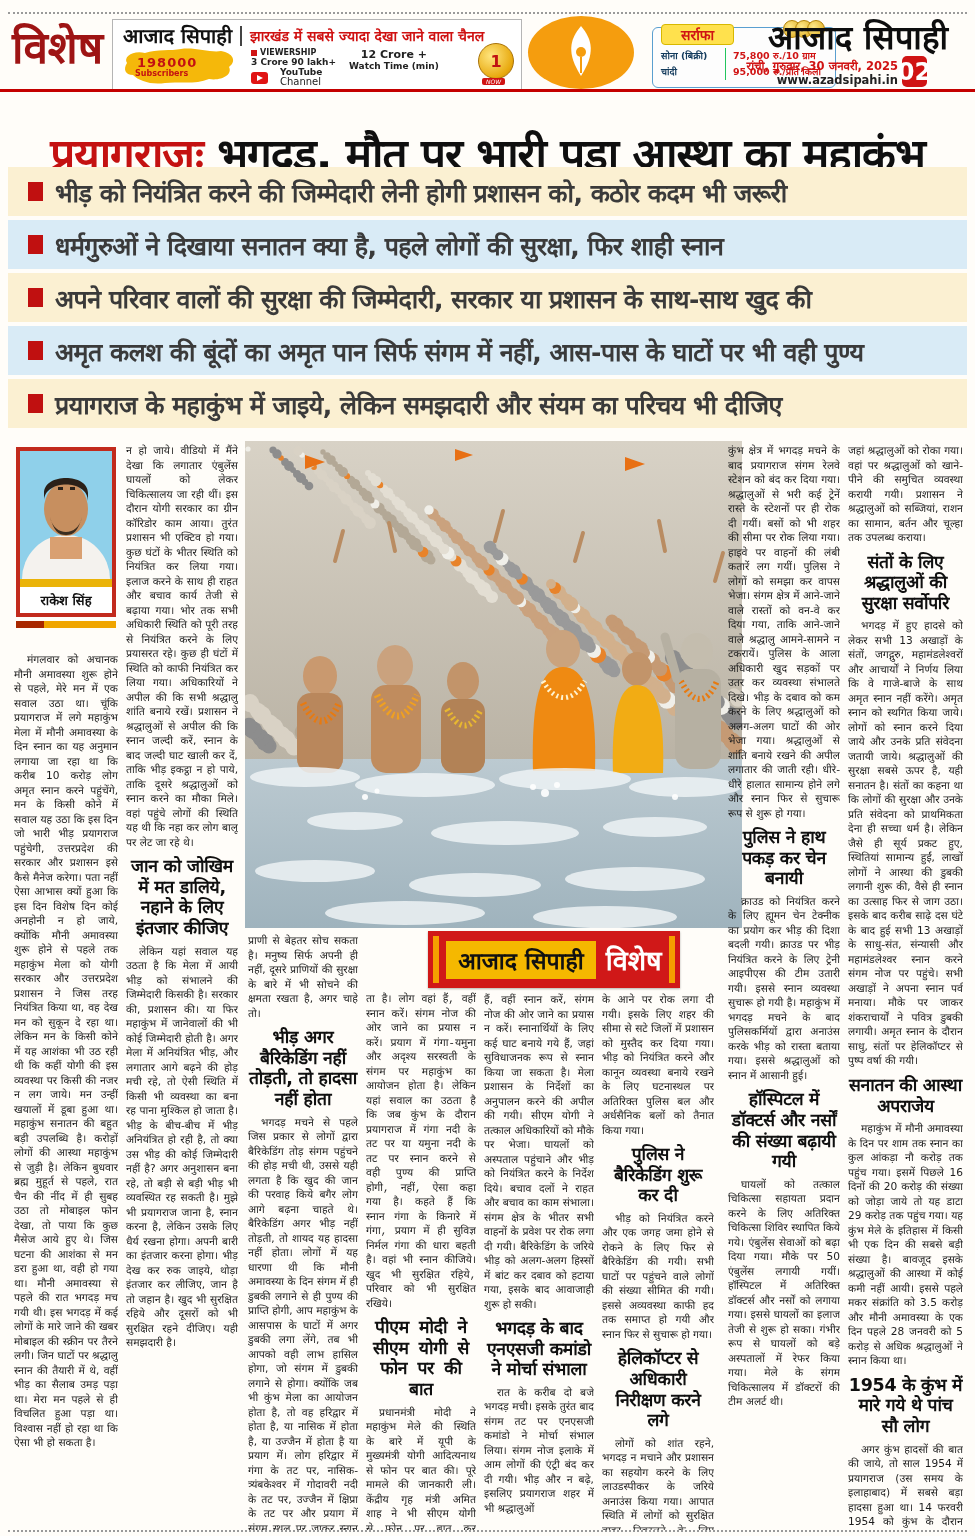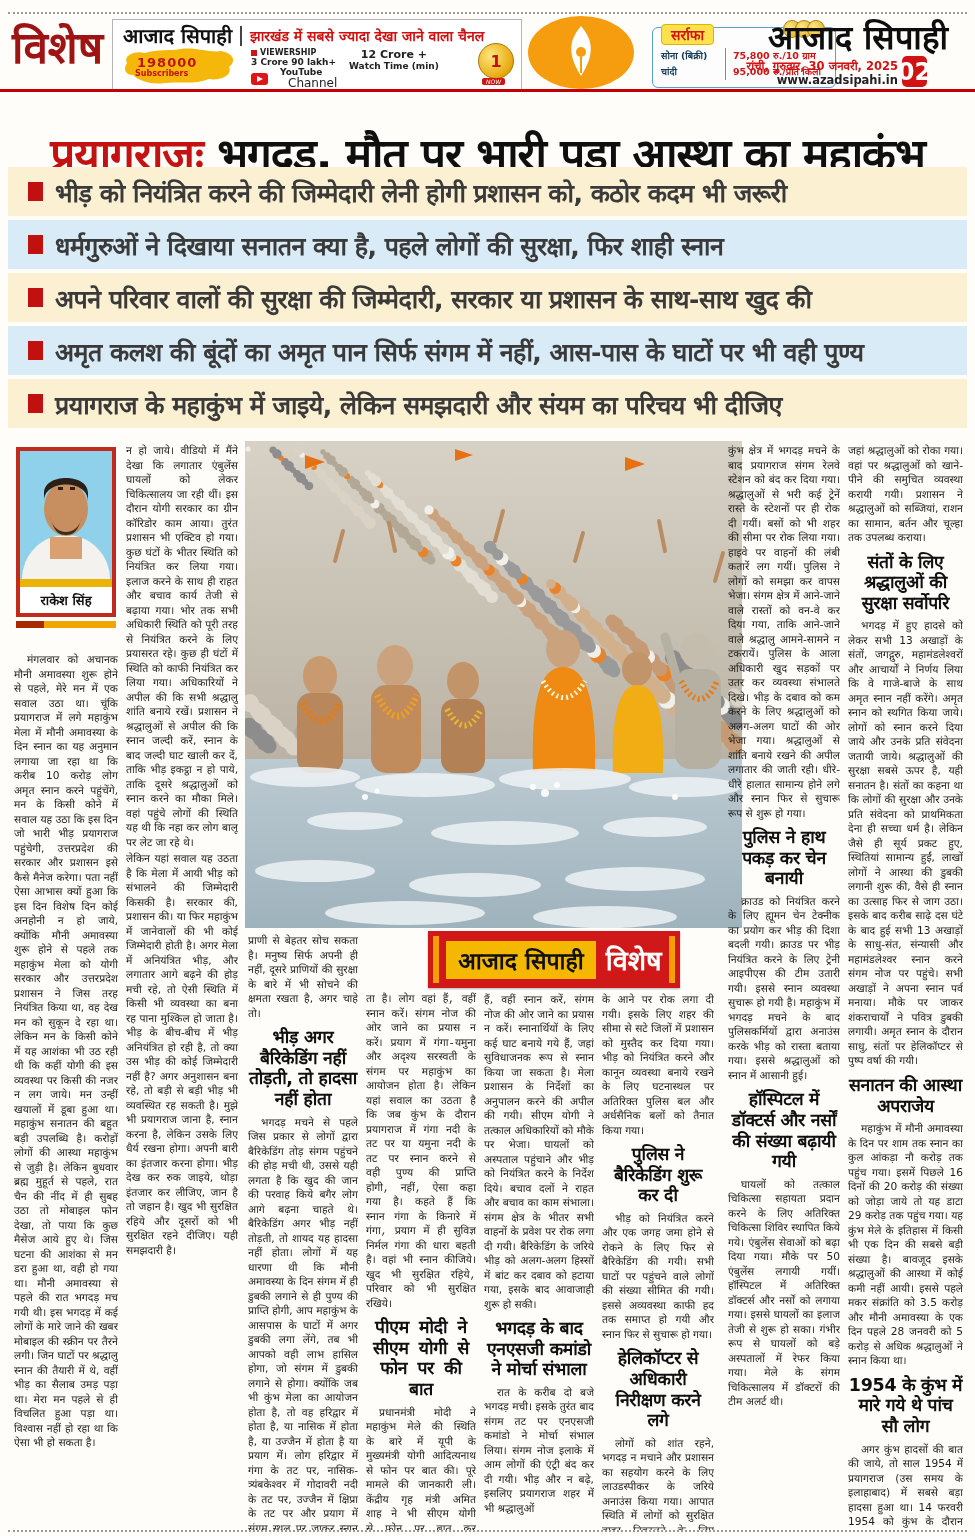--- a/index.html
+++ b/index.html
@@ -27,30 +27,30 @@
   .promo-viewership .vl{display:flex;align-items:center;gap:3px;}
   .red-sq-sm{width:6px;height:6px;background:#d01414;display:inline-block;}
   .promo-viewership .vv{font-size:9px;margin-top:1px;}
   .promo-watch{position:absolute;left:236px;top:28px;text-align:center;font-weight:bold;color:#222;}
   .promo-watch .wv{font-size:11px;}
   .promo-watch .wl{font-size:9px;}
   .promo-yt{position:absolute;left:138px;top:48px;display:flex;align-items:center;gap:12px;}
   .yt-rect{width:17px;height:12px;background:#e01414;border-radius:3px;position:relative;}
   .yt-rect:after{content:"";position:absolute;left:6px;top:3px;border-left:6px solid #fff;border-top:3px solid transparent;border-bottom:3px solid transparent;}
   .yt-text{font-size:9px;font-weight:bold;color:#222;line-height:1;}
-  .yt-text .c{font-size:12px;font-weight:normal;display:block;margin-left:8px;}
+  .yt-text .c{font-size:10px;font-weight:normal;display:block;}
   .promo-badge{position:absolute;right:5px;top:23px;width:38px;height:42px;}
   .badge-circle{width:34px;height:34px;border-radius:50%;background:radial-gradient(circle at 35% 35%,#ffe680,#e8a90e 70%,#b97c07);border:1px solid #a87208;display:flex;align-items:center;justify-content:center;font-size:16px;font-weight:bold;color:#c01212;}
   .badge-ribbon{position:absolute;left:4px;bottom:0;background:#d01414;color:#fff;font-size:6px;font-style:italic;padding:0 4px;border-radius:2px;}
 
   .pen-logo{position:absolute;left:528px;top:16px;width:106px;height:73px;background:#f59d0e;border-radius:50%;}
   .pen-logo svg{position:absolute;left:31px;top:10px;}
 
   .bullion{position:absolute;left:652px;top:27px;width:182px;height:59px;border:1.5px solid #5a9fd0;border-radius:6px;background:#fdfdfd;}
-  .bullion-title{position:absolute;left:8px;top:-4px;background:#ffe14d;border:1px solid #d8b800;border-radius:4px;padding:0 9px;font-size:14px;font-weight:bold;color:#d01414;}
+  .bullion-title{position:absolute;left:8px;top:-4px;background:#ffe14d;border:1px solid #d8b800;border-radius:4px;padding:0 19px;font-size:14px;font-weight:bold;color:#d01414;}
   .coins{position:absolute;right:10px;top:-8px;}
   .coin{display:inline-block;width:16px;height:16px;border-radius:50%;background:radial-gradient(circle at 35% 35%,#ffe88a,#d9a514);border:1px solid #b28208;margin-left:-6px;}
   .bullion-rows{position:absolute;left:8px;top:20px;right:6px;}
   .b-row{display:flex;font-size:9.5px;line-height:1.7;}
   .b-label{width:64px;color:#123a5c;font-weight:bold;border-right:1px solid #22c55e;margin-right:7px;}
   .b-value{color:#d01414;font-weight:bold;}
 
   .mast-right{position:absolute;right:27px;top:21px;text-align:right;}
   .paper-name{font-size:33px;font-weight:bold;color:#0d0d0d;line-height:1.05;}
   .dateline{font-size:11.5px;font-weight:bold;color:#d01414;margin:2px 50px 0 0;}
@@ -562,20 +562,21 @@
     <span class="badge-yellow">आजाद सिपाही</span>
     <span class="badge-white">विशेष</span>
     <span class="bar r"></span>
   </div>
 
   <div class="col lead" id="col1">
       <p>मंगलवार को अचानक मौनी अमावस्या शुरू होने से पहले, मेरे मन में एक सवाल उठा था। चूंकि प्रयागराज में लगे महाकुंभ मेला में मौनी अमावस्या के दिन स्नान का यह अनुमान लगाया जा रहा था कि करीब 10 करोड़ लोग अमृत स्नान करने पहुंचेंगे, मन के किसी कोने में सवाल यह उठा कि इस दिन जो भारी भीड़ प्रयागराज पहुंचेगी, उत्तरप्रदेश की सरकार और प्रशासन इसे कैसे मैनेज करेगा। पता नहीं ऐसा आभास क्यों हुआ कि इस दिन विशेष दिन कोई अनहोनी न हो जाये, क्योंकि मौनी अमावस्या शुरू होने से पहले तक महाकुंभ मेला को योगी सरकार और उत्तरप्रदेश प्रशासन ने जिस तरह नियंत्रित किया था, वह देख मन को सुकून दे रहा था। लेकिन मन के किसी कोने में यह आशंका भी उठ रही थी कि कहीं योगी की इस व्यवस्था पर किसी की नजर न लग जाये। मन उन्हीं खयालों में डूबा हुआ था। महाकुंभ सनातन की बहुत बड़ी उपलब्धि है। करोड़ों लोगों की आस्था महाकुंभ से जुड़ी है। लेकिन बुधवार ब्रह्म मुहूर्त से पहले, रात चैन की नींद में ही सुबह उठा तो मोबाइल फोन देखा, तो पाया कि कुछ मैसेज आये हुए थे। जिस घटना की आशंका से मन डरा हुआ था, वही हो गया था। मौनी अमावस्या से पहले की रात भगदड़ मच गयी थी। इस भगदड़ में कई लोगों के मारे जाने की खबर मोबाइल की स्क्रीन पर तैरने लगी। जिन घाटों पर श्रद्धालु स्नान की तैयारी में थे, वहीं भीड़ का सैलाब उमड़ पड़ा था। मेरा मन पहले से ही विचलित हुआ पड़ा था। विश्वास नहीं हो रहा था कि ऐसा भी हो सकता है।</p>
     </div>
   <div class="col" id="col2">
       <p>न हो जाये। वीडियो में मैंने देखा कि लगातार एंबुलेंस घायलों को लेकर चिकित्सालय जा रही थीं। इस दौरान योगी सरकार का ग्रीन कॉरिडोर काम आया। तुरंत प्रशासन भी एक्टिव हो गया। कुछ घंटों के भीतर स्थिति को नियंत्रित कर लिया गया। इलाज करने के साथ ही राहत और बचाव कार्य तेजी से बढ़ाया गया। भोर तक सभी अधिकारी स्थिति को पूरी तरह से नियंत्रित करने के लिए प्रयासरत रहे। कुछ ही घंटों में स्थिति को काफी नियंत्रित कर लिया गया। अधिकारियों ने अपील की कि सभी श्रद्धालु शांति बनाये रखें। प्रशासन ने श्रद्धालुओं से अपील की कि स्नान जल्दी करें, स्नान के बाद जल्दी घाट खाली कर दें, ताकि भीड़ इकट्ठा न हो पाये, ताकि दूसरे श्रद्धालुओं को स्नान करने का मौका मिले। वहां पहुंचे लोगों की स्थिति यह थी कि नहा कर लोग बालू पर लेट जा रहे थे।</p>
+      <h3>जान को जोखिम में मत डालिये, नहाने के लिए इंतजार कीजिए</h3>
       <p>लेकिन यहां सवाल यह उठता है कि मेला में आयी भीड़ को संभालने की जिम्मेदारी किसकी है। सरकार की, प्रशासन की। या फिर महाकुंभ में जानेवालों की भी कोई जिम्मेदारी होती है। अगर मेला में अनियंत्रित भीड़, और लगातार आगे बढ़ने की होड़ मची रहे, तो ऐसी स्थिति में किसी भी व्यवस्था का बना रह पाना मुश्किल हो जाता है। भीड़ के बीच-बीच में भीड़ अनियंत्रित हो रही है, तो क्या उस भीड़ की कोई जिम्मेदारी नहीं है? अगर अनुशासन बना रहे, तो बड़ी से बड़ी भीड़ भी व्यवस्थित रह सकती है। मुझे भी प्रयागराज जाना है, स्नान करना है, लेकिन उसके लिए धैर्य रखना होगा। अपनी बारी का इंतजार करना होगा। भीड़ देख कर रुक जाइये, थोड़ा इंतजार कर लीजिए, जान है तो जहान है। खुद भी सुरक्षित रहिये और दूसरों को भी सुरक्षित रहने दीजिए। यही समझदारी है।</p>
     </div>
   <div class="col" id="col3">
       <p>प्राणी से बेहतर सोच सकता है। मनुष्य सिर्फ अपनी ही नहीं, दूसरे प्राणियों की सुरक्षा के बारे में भी सोचने की क्षमता रखता है, अगर चाहे तो।</p>
       <h3>भीड़ अगर बैरिकेडिंग नहीं तोड़ती, तो हादसा नहीं होता</h3>
       <p>भगदड़ मचने से पहले जिस प्रकार से लोगों द्वारा बैरिकेडिंग तोड़ संगम पहुंचने की होड़ मची थी, उससे यही लगता है कि खुद की जान की परवाह किये बगैर लोग आगे बढ़ना चाहते थे। बैरिकेडिंग अगर भीड़ नहीं तोड़ती, तो शायद यह हादसा नहीं होता। लोगों में यह धारणा थी कि मौनी अमावस्या के दिन संगम में ही डुबकी लगाने से ही पुण्य की प्राप्ति होगी, आप महाकुंभ के आसपास के घाटों में अगर डुबकी लगा लेंगे, तब भी आपको वही लाभ हासिल होगा, जो संगम में डुबकी लगाने से होगा। क्योंकि जब भी कुंभ मेला का आयोजन होता है, तो वह हरिद्वार में होता है, या नासिक में होता है, या उज्जैन में होता है या प्रयाग में। लोग हरिद्वार में गंगा के तट पर, नासिक-त्र्यंबकेश्वर में गोदावरी नदी के तट पर, उज्जैन में क्षिप्रा के तट पर और प्रयाग में संगम स्थल पर जाकर स्नान करते हैं। या वहां मौजूद जो पवित्र नदी है, उसमें डुबकी लगाते हैं। इसलिए दिया है कि यह किसी भी</p>
     </div>
   <div class="col" id="col4">
       <p>ता है। लोग वहां हैं, वहीं स्नान करें। संगम नोज की ओर जाने का प्रयास न करें। प्रयाग में गंगा-यमुना और अदृश्य सरस्वती के संगम पर महाकुंभ का आयोजन होता है। लेकिन यहां सवाल का उठता है कि जब कुंभ के दौरान प्रयागराज में गंगा नदी के तट पर या यमुना नदी के तट पर स्नान करने से वही पुण्य की प्राप्ति होगी, नहीं, ऐसा कहा गया है। कहते हैं कि स्नान गंगा के किनारे में गंगा, प्रयाग में ही सुविज्ञ निर्मल गंगा की धारा बहती है। वहां भी स्नान कीजिये। खुद भी सुरक्षित रहिये, परिवार को भी सुरक्षित रखिये।</p>
       <h3>पीएम मोदी ने सीएम योगी से फोन पर की बात</h3>

